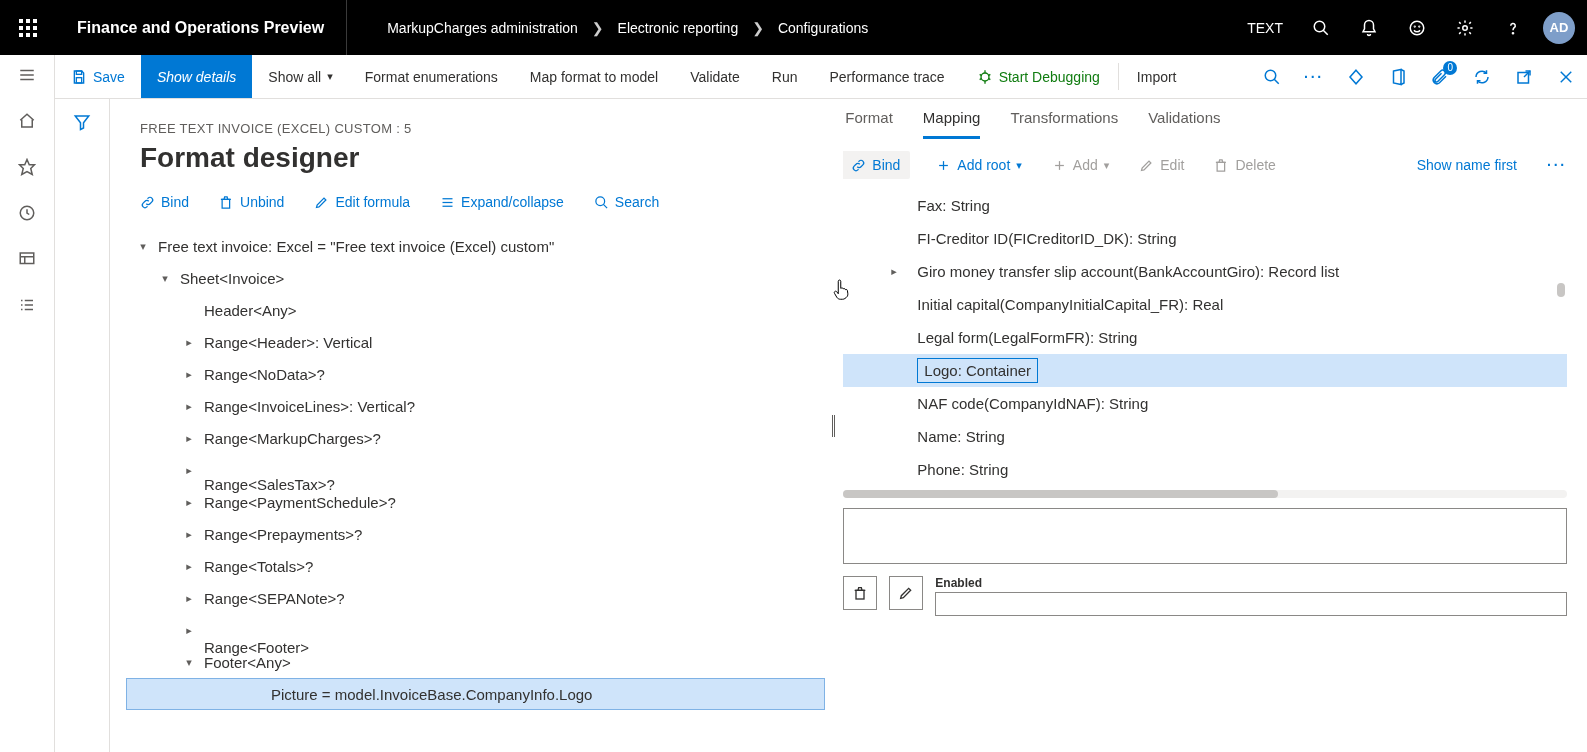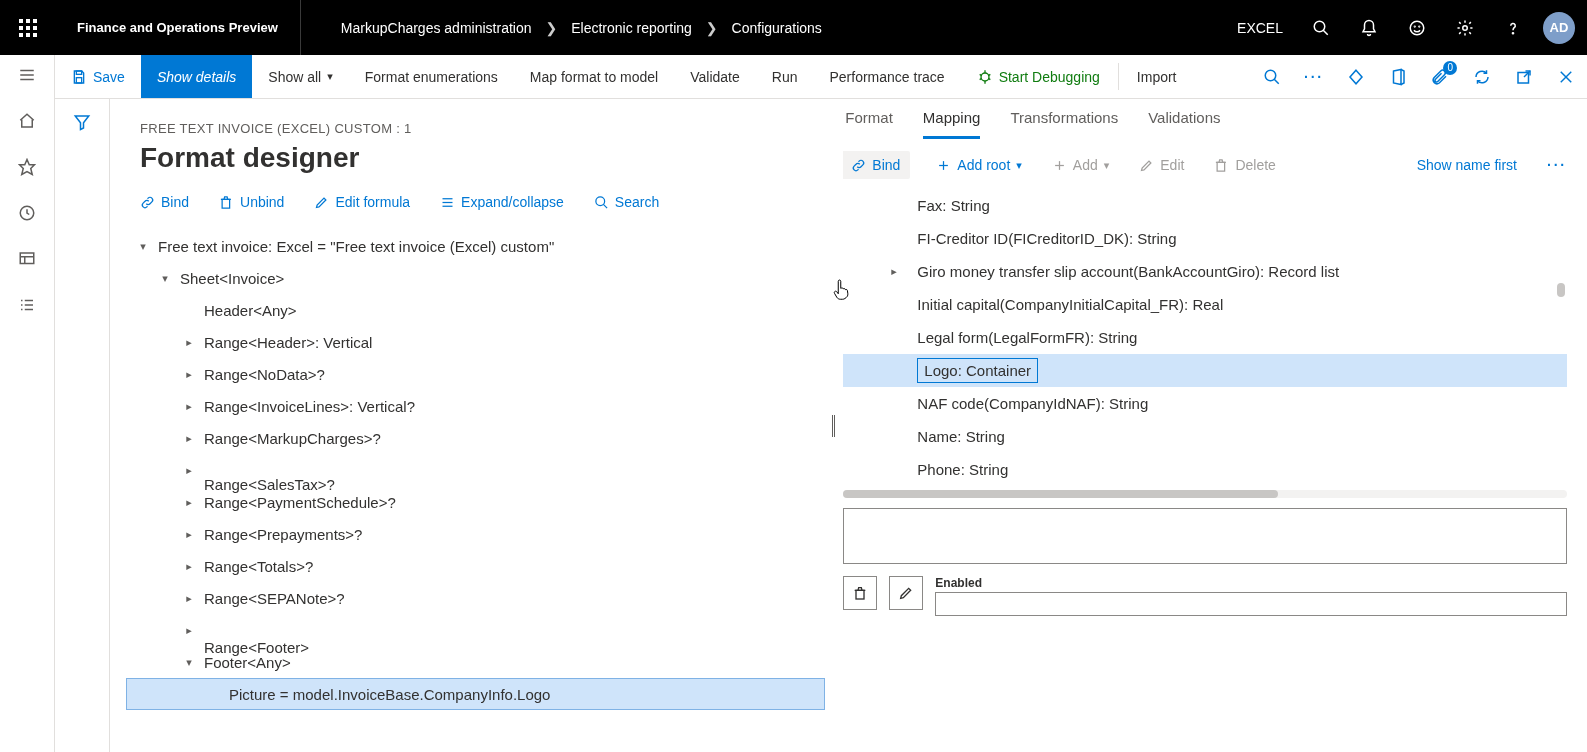--- a/index.html
+++ b/index.html
@@ -4,21 +4,21 @@
   <style>
     * { margin: 0; padding: 0; box-sizing: border-box; }
     body { font-family: "Segoe UI", sans-serif; font-size: 14px; color: #323130; background: #ffffff; overflow: hidden; }
 
     
     .top-header {
       height: 55px; background: #000000; color: #ffffff; display: flex; align-items: center;
     }
     .waffle { width: 55px; height: 55px; display: flex; align-items: center; justify-content: center; cursor: pointer; }
     .waffle svg { width: 18px; height: 18px; }
-    .app-title { font-size: 13px; font-weight: 600; padding: 0 22px 0 22px; border-right: 1px solid #3a3a3a; height: 55px; display: flex; align-items: center; }
+    .app-title { font-size: 16px; font-weight: 600; padding: 0 22px 0 22px; border-right: 1px solid #3a3a3a; height: 55px; display: flex; align-items: center; }
     .breadcrumbs { display: flex; align-items: center; padding-left: 40px; gap: 14px; font-size: 14px; flex: 1; }
     .breadcrumbs .crumb { cursor: pointer; }
     .breadcrumbs .chev { opacity: 0.8; }
     .header-right { display: flex; align-items: center; height: 55px; }
     .company { font-size: 14px; padding: 0 14px; }
     .hdr-icon { width: 48px; height: 55px; display: flex; align-items: center; justify-content: center; cursor: pointer; }
     .hdr-icon svg { width: 18px; height: 18px; stroke: #ffffff; }
     .avatar { width: 32px; height: 32px; border-radius: 50%; background: #7e9ec9; color: #fff; display: flex; align-items: center; justify-content: center; font-size: 13px; font-weight: 600; margin: 0 12px 0 6px; }
 
     
@@ -64,21 +64,21 @@
     .tab { padding-bottom: 10px; font-size: 15px; color: #605e5c; cursor: pointer; }
     .tab.active { color: #323130; border-bottom: 3px solid #0078d4; font-weight: 400; }
 
     .tree { flex: 1; overflow: auto; padding: 4px 0 10px 0; font-size: 15px; }
     .tree-row { display: flex; align-items: center; height: 32px; padding-left: 0; cursor: pointer; white-space: nowrap; }
     .tree-row .caret { width: 18px; display: inline-flex; justify-content: center; color: #605e5c; font-size: 11px; }
     .tree-row.selected { background: #cfe4fa; border: 1px solid #7fb2e5; }
     .indent-0 { padding-left: 8px; }
     .indent-1 { padding-left: 30px; }
     .indent-2 { padding-left: 54px; }
-    .indent-3 { padding-left: 78px; }
+    .indent-3 { padding-left: 120px; }
 
     .right-tree { flex: 0 1 auto; overflow: hidden; font-size: 15px; padding-left: 0; position: relative; }
     .r-row { display: flex; align-items: center; height: 33px; padding-left: 74px; cursor: pointer; white-space: nowrap; }
     .r-row .caret { position: absolute; left: 48px; font-size: 11px; color: #605e5c; }
     .r-row.selected { background: #cfe4fa; }
     .r-row.selected span.lbl { border: 1px solid #0078d4; padding: 3px 6px; }
 
     .hscroll-track { height: 8px; background: #f3f2f1; margin: 4px 0 10px 0; border-radius: 4px; position: relative; }
     .hscroll-thumb { position: absolute; left: 0; width: 60%; top: 0; bottom: 0; background: #c8c6c4; border-radius: 4px; }
 
@@ -120,21 +120,21 @@
   </div>
   <div class="app-title">Finance and Operations Preview</div>
   <div class="breadcrumbs">
     <span class="crumb">MarkupCharges administration</span>
     <span class="chev">❯</span>
     <span class="crumb">Electronic reporting</span>
     <span class="chev">❯</span>
     <span class="crumb">Configurations</span>
   </div>
   <div class="header-right">
-    <div class="company">EXCEL</div>
+    <div class="company">TEXT</div>
     <div class="hdr-icon">
         <svg viewBox="0 0 24 24" fill="none" stroke-width="2">
           <circle cx="10" cy="10" r="7"></circle>
           <line x1="15" y1="15" x2="21" y2="21"></line>
         </svg>
       </div>
     <div class="hdr-icon">
         <svg viewBox="0 0 24 24" fill="none" stroke-width="2">
           <path d="M6 8a6 6 0 0 1 12 0v5l2 4H4l2-4V8z"></path>
           <path d="M10 20a2 2 0 0 0 4 0"></path>
@@ -314,21 +314,21 @@
     <div class="panes">
 
       <div class="filter-col" style="border-right:1px solid #e1dfdd; width:55px; flex:0 0 55px;">
         <div><svg viewBox="0 0 24 24" stroke-width="2" stroke="#0078d4" fill="none">
               <polygon points="3,4 21,4 14,13 14,20 10,22 10,13"></polygon>
             </svg></div>
       </div>
 
       <div class="left-pane-wrapper" style="flex:0 0 47%;">
         <div class="page-head">
-          <div class="page-subtitle">FREE TEXT INVOICE (EXCEL) CUSTOM : 1</div>
+          <div class="page-subtitle">FREE TEXT INVOICE (EXCEL) CUSTOM : 5</div>
           <div class="page-title">Format designer</div>
         </div>
 
         <div class="toolbar" style="padding-left:30px">
           <div class="tool">
               <svg viewBox="0 0 24 24" stroke-width="2">
                 <path d="M10 14a4 4 0 0 0 6 0l3-3a4 4 0 0 0-6-6l-1 1"></path>
                 <path d="M14 10a4 4 0 0 0-6 0l-3 3a4 4 0 0 0 6 6l1-1"></path>
               </svg>
               <span>Bind</span>

